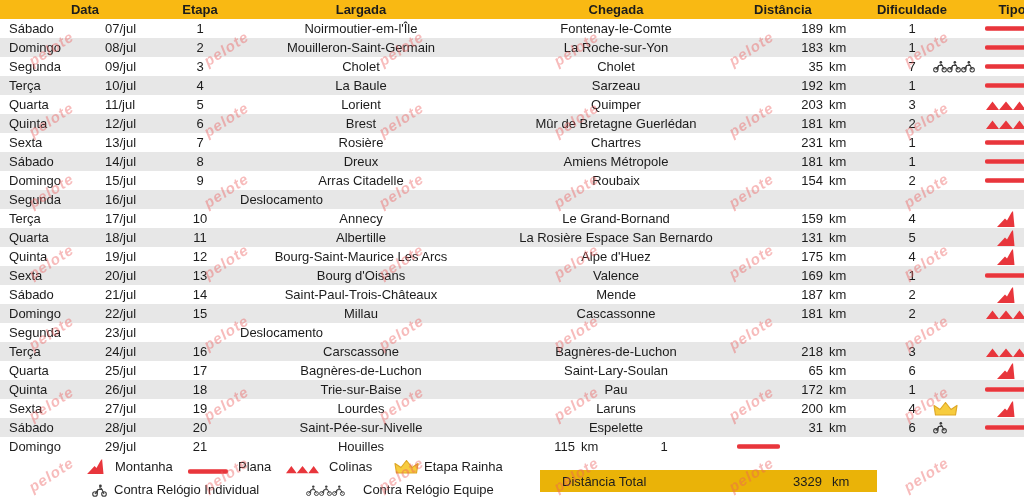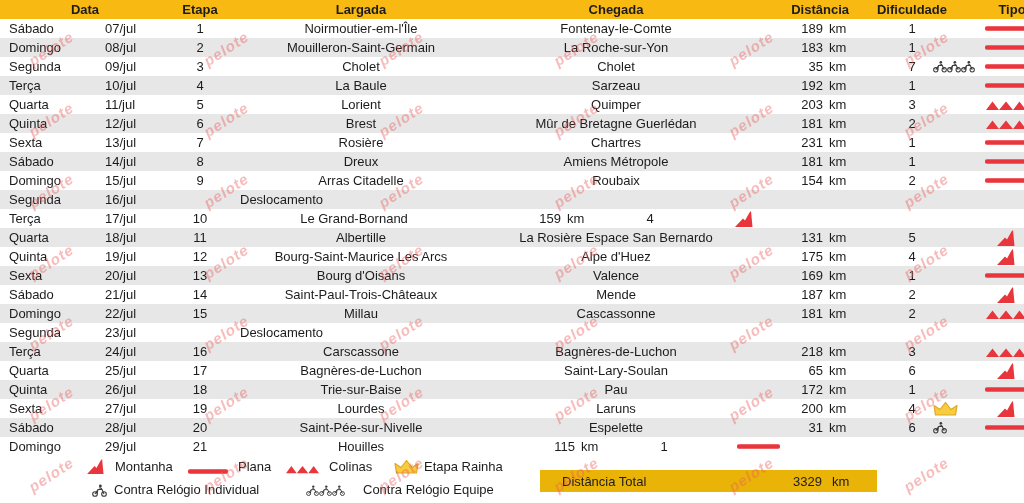--- a/index.html
+++ b/index.html
@@ -17,21 +17,21 @@
   .c-date{width:65px}
   .c-etapa{width:60px;text-align:center}
   .c-larg{width:262px;text-align:center}
   .c-cheg{width:248px;text-align:center}
   .c-dnum{width:83px;text-align:right}
   .c-dunit{width:26px;padding-left:6px}
   .c-diff{width:126px;text-align:center;position:relative}
   .c-tipo{width:62px;display:flex;align-items:center;justify-content:center}
   .c-rest{width:570px;text-align:left;padding-left:70px}
   .h-data{width:170px;text-align:center}
-  .h-dist{width:109px;text-align:right;padding-left:14px}
+  .h-dist{width:109px;text-align:left;padding-left:14px}
   .h-tipo{width:62px;text-align:center;padding-left:12px}
   .diff-extra{position:absolute;left:84px;top:0;height:19px;display:flex;align-items:center}
 
   
   .flat-line{display:inline-block;width:43px;height:5px;border-radius:2px;
     background:linear-gradient(#f2797d,#e8363c 30%,#e8363c 70%,#f2797d)}
   .ic{display:inline-flex;align-items:center}
 
   
   .legend-item{position:absolute;height:18px;display:flex;align-items:flex-end;white-space:nowrap;z-index:2}
@@ -219,20 +219,21 @@
         </div>
         <div class="row alt">
           <div class="c c-day">Segunda</div>
           <div class="c c-date">16/jul</div>
           <div class="c c-rest">Deslocamento</div>
         </div>
         <div class="row">
           <div class="c c-day">Terça</div>
           <div class="c c-date">17/jul</div>
           <div class="c c-etapa">10</div>
+          <div class="c c-larg">Annecy</div>
           <div class="c c-cheg">Le Grand-Bornand</div>
           <div class="c c-dnum">159</div>
           <div class="c c-dunit">km</div>
           <div class="c c-diff"><span>4</span><span class="diff-extra"></span></div>
           <div class="c c-tipo">
             <span class="ic">
               <svg width="19" height="16" viewBox="0 0 19 16">
                 <polygon points="0,16 8,7.5 10,9.5 14.5,1.5 16,0 17.5,16" fill="#E8363C"></polygon>
               </svg>
             </span>

